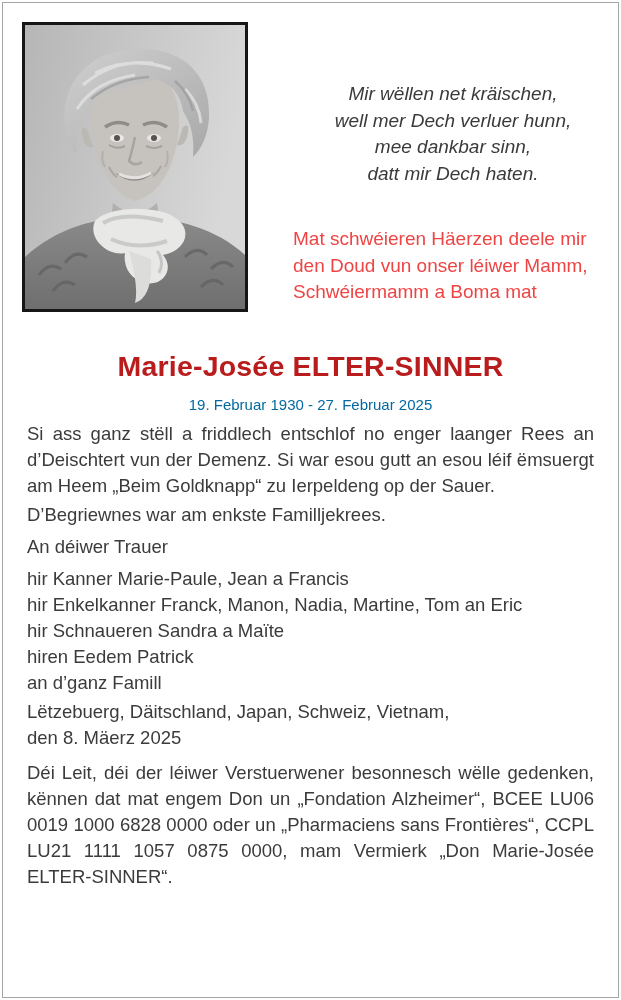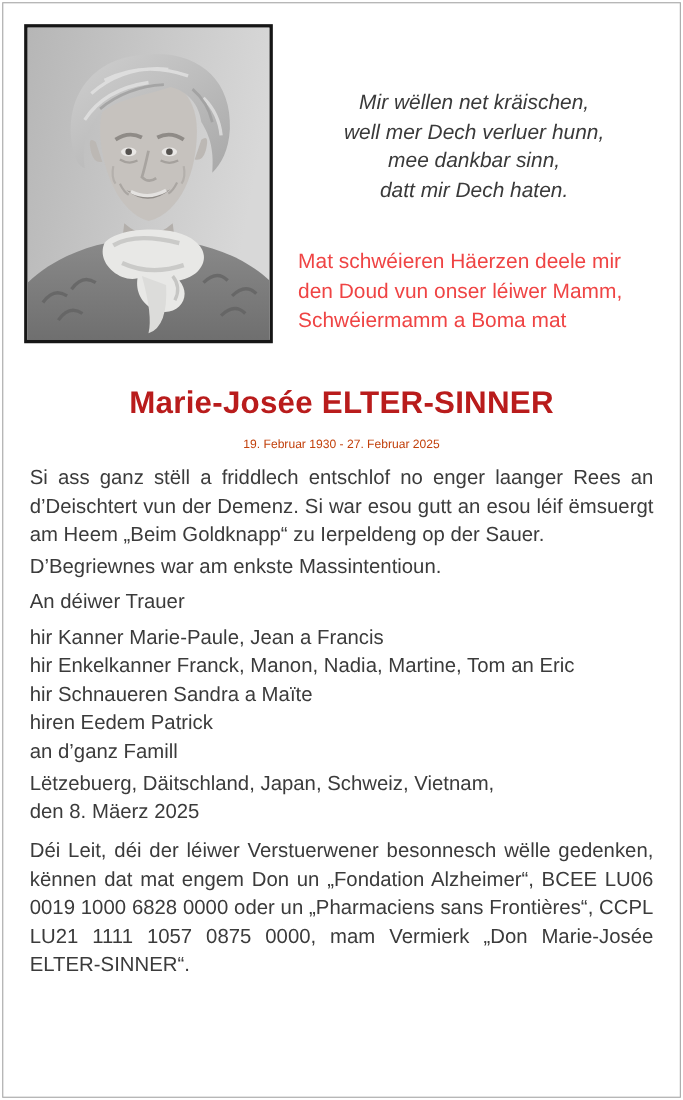--- a/index.html
+++ b/index.html
@@ -28,21 +28,21 @@
   .photo-frame {
     position: absolute;
     left: 19px; top: 19px;
     width: 220px; height: 284px;
     border: 3px solid #161616;
     background: #c4c4c4;
   }
   .photo-frame svg { display: block; width: 100%; height: 100%; }
   .right-col {
     position: absolute;
-    left: 268px; top: 78px;
+    left: 290px; top: 78px;
     width: 320px;
   }
   .verse {
     font-style: italic;
     font-size: 19px;
     line-height: 26.5px;
     text-align: center;
     white-space: pre-line;
     color: #3a3a3a;
   }
@@ -58,23 +58,23 @@
     margin: 12px 0 0 0;
     text-align: center;
     font-size: 28.5px;
     line-height: 38px;
     font-weight: bold;
     letter-spacing: 0.2px;
     color: #b91c1c;
   }
   .dates, .widow {
     text-align: center;
-    font-size: 11px;
+    font-size: 15px;
     line-height: 27px;
-    color: #c2410c;
+    color: #0369a1;
   }
   .dates { margin-top: 6px; }
   
   .body-text {
     padding: 0 24px;
     margin-top: 3px;
     font-size: 18.5px;
     line-height: 26px;
     color: #3b3b3b;
   }
@@ -159,21 +159,21 @@
 datt mir Dech haten.</div>
         <div class="intro">Mat schwéieren Häerzen deele mir den Doud vun onser léiwer Mamm, Schwéiermamm a Boma mat</div>
       </div>
     </div>
 
     <h1 class="name">Marie-Josée ELTER-SINNER</h1>
     <div class="dates">19. Februar 1930 - 27. Februar 2025</div>
 
     <div class="body-text">
       <p class="just">Si ass ganz stëll a friddlech entschlof no enger laanger Rees an d’Deischtert vun der Demenz. Si war esou gutt an esou léif ëmsuergt am Heem „Beim Goldknapp“ zu Ierpeldeng op der Sauer.</p>
-      <p class="gap-s">D’Begriewnes war am enkste Massintentioun.</p>
+      <p class="gap-s">D’Begriewnes war am enkste Familljekrees.</p>
       <p class="gap-m">An déiwer Trauer</p>
       <p class="pre gap-m">hir Kanner Marie-Paule, Jean a Francis
 hir Enkelkanner Franck, Manon, Nadia, Martine, Tom an Eric
 hir Schnaueren Sandra a Maïte
 hiren Eedem Patrick
 an d’ganz Famill</p>
       <p class="gap-s"><span class="b">Lëtzebuerg</span><span>, Däitschland, Japan, Schweiz, Vietnam,</span></p>
       <p>den 8. Mäerz 2025</p>
       <p class="just gap-l">Déi Leit, déi der léiwer Verstuerwener besonnesch wëlle gedenken, kënnen dat mat engem Don un „Fondation Alzheimer“, BCEE LU06 0019 1000 6828 0000 oder un „Pharmaciens sans Frontières“, CCPL LU21 1111 1057 0875 0000, mam Vermierk „Don Marie-Josée ELTER-SINNER“.</p>
     </div>

